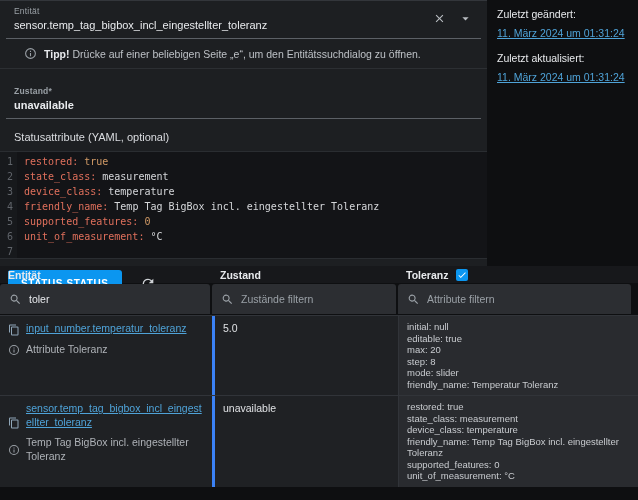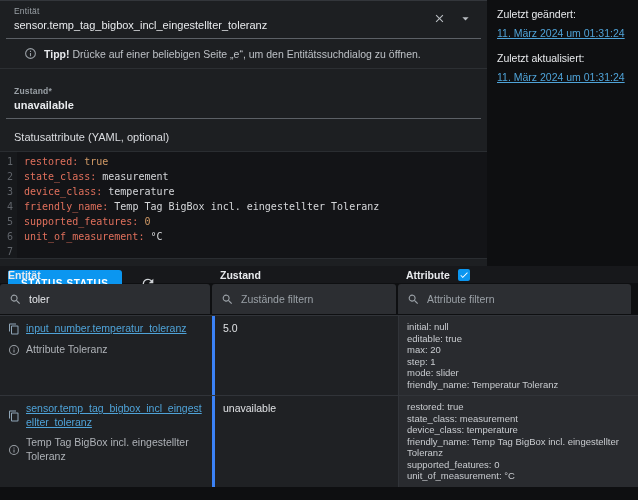--- a/index.html
+++ b/index.html
@@ -52,21 +52,21 @@
   .filter-box:last-child { margin-right:7px; }
   .filter-input { background:transparent; border:none; outline:none; color:#e8eaed; font-family:inherit;
                   font-size:10.5px; width:100%; }
   .filter-input::placeholder { color:#9aa0a6; }
 
   .trow { display:grid; grid-template-columns:212px 186px 1fr; border-top:1px solid #313439; background:#1f2124; }
   .cell { padding:6px 8px; }
   .cell-state { font-size:10.5px; color:#dfe1e4; border-left:3px solid #3b82f6; }
   .cell-attrs { background:#292b2f; border-left:1px solid #313439; font-size:9.5px; line-height:11.5px;
                 color:#c9ccd0; padding:5px 8px; }
-  .ent-line { display:flex; gap:6px; align-items:center; }
+  .ent-line { display:flex; gap:6px; align-items:flex-end; }
   .ent-link { font-size:10.5px; color:#4fa3d8; text-decoration:underline; word-break:break-all; line-height:1.3; }
   .ent-name { display:flex; gap:6px; margin-top:7px; font-size:10.5px; color:#aeb2b7; line-height:1.3; }
   .ent-name svg { flex:0 0 auto; margin-top:1px; }
 </style>
 </head>
 <body>
 
 <div class="top">
   <div class="form-card">
 
@@ -155,21 +155,21 @@
 <div class="states-table">
 
   <div class="thead">
     <div class="th">
         <span>Entität</span>
       </div>
     <div class="th">
         <span>Zustand</span>
       </div>
     <div class="th">
-      <span>Attribute</span>
+      <span>Toleranz</span>
       <span class="checkbox">
         <svg viewBox="0 0 24 24" width="10" height="10">
             <path fill="#ffffff" d="M9 16.17L4.83 12l-1.42 1.41L9 19 21 7l-1.41-1.41z"></path>
           </svg>
       </span>
     </div>
   </div>
 
   <div class="tfilter">
     <div class="filter-box">
@@ -215,21 +215,21 @@
             </svg>
         </span>
         <span>Attribute Toleranz</span>
       </div>
     </div>
     <div class="cell cell-state">5.0</div>
     <div class="cell-attrs">
       <div>initial: null</div>
       <div>editable: true</div>
       <div>max: 20</div>
-      <div>step: 1</div>
+      <div>step: 8</div>
       <div>mode: slider</div>
       <div>friendly_name: Temperatur Toleranz</div>
     </div>
   </div>
 
   <div class="trow">
     <div class="cell">
       <div class="ent-line">
         <span class="icon-btn">
           <svg viewBox="0 0 24 24" width="12" height="12">

